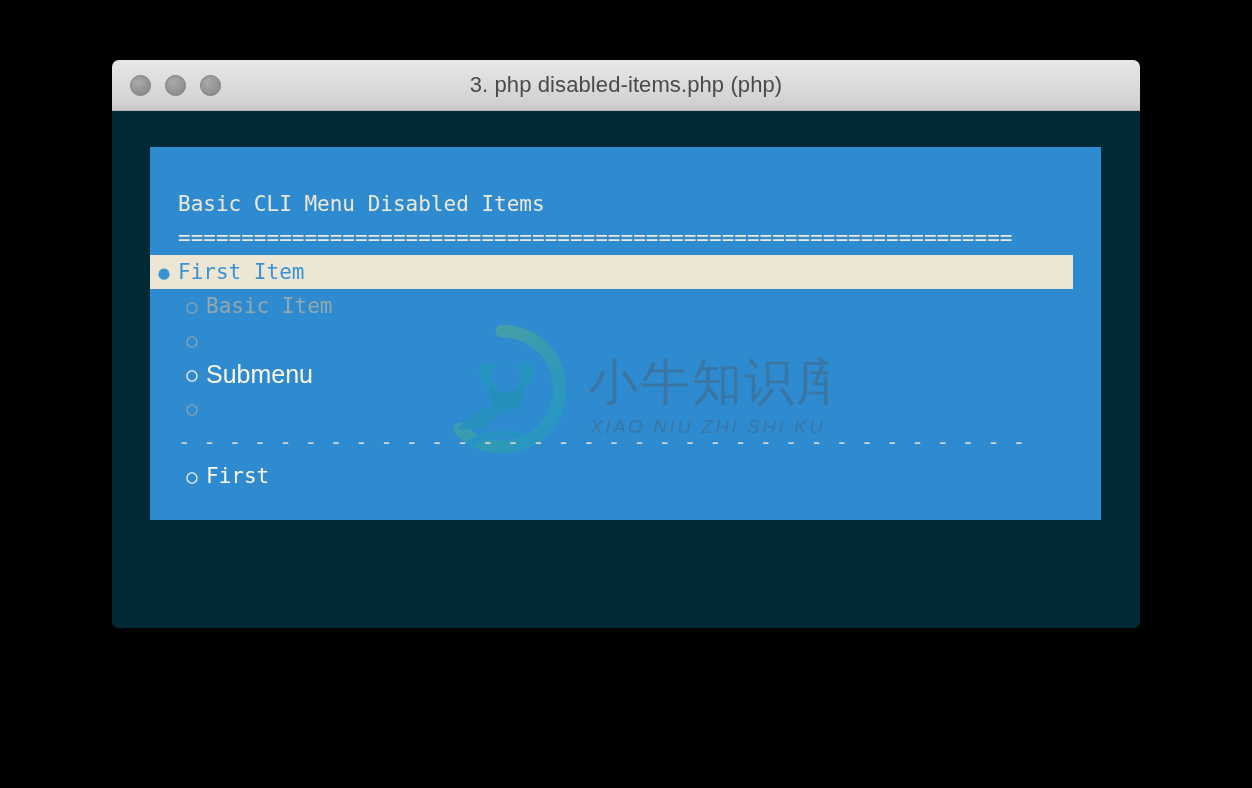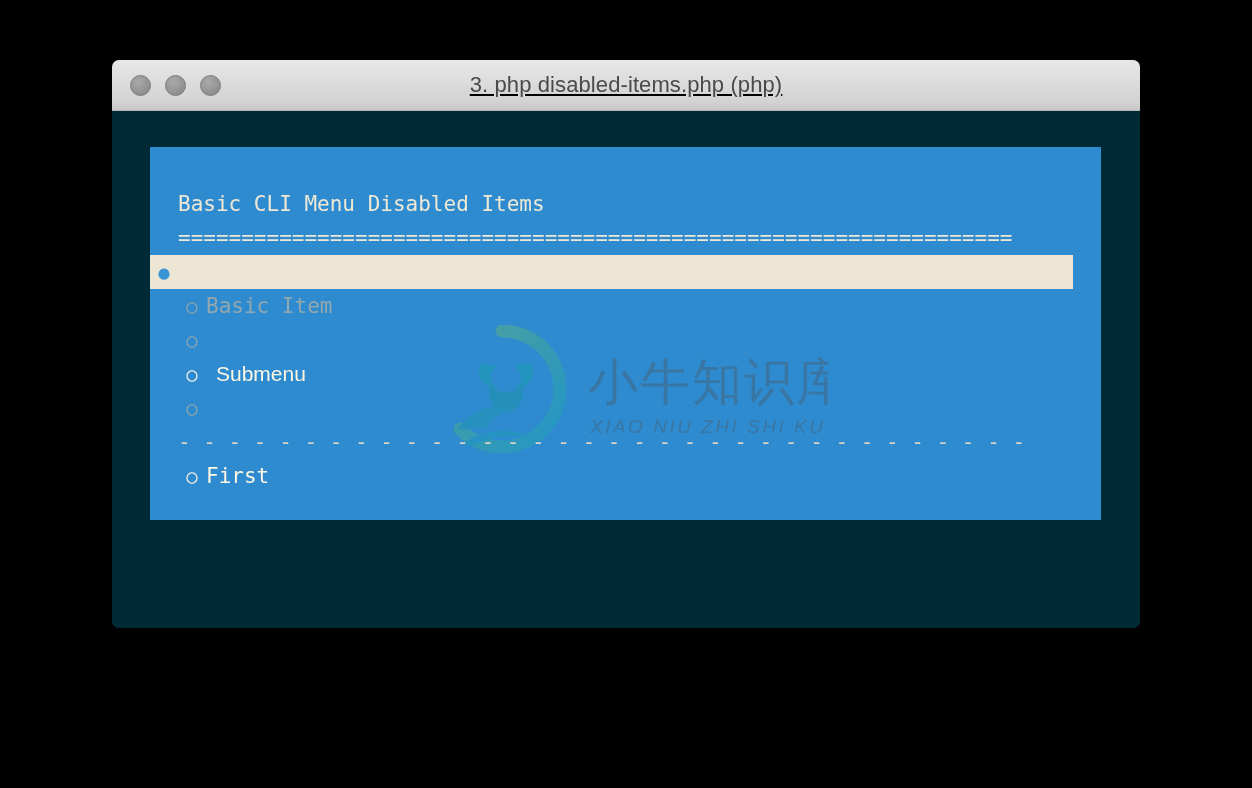--- a/index.html
+++ b/index.html
@@ -33,21 +33,20 @@
 
   
   #title-bar {
     position: relative;
     height: 51px;
     width: 100%;
     background: linear-gradient(to bottom, #e8e8e8 0%, #dcdcdc 45%, #d2d2d2 85%, #c8c8c8 100%);
     border-bottom: 1px solid #b4b4b4;
     display: flex;
     align-items: center;
-    text-decoration: underline;
   }
 
   #traffic-lights {
     position: absolute;
     left: 18px;
     top: 0;
     height: 100%;
     display: flex;
     align-items: center;
     gap: 14px;
@@ -147,22 +146,21 @@
 
   .menu-row.enabled .marker,
   .menu-row.enabled .label { color: #FDF6E3; }
 
   .menu-row.disabled .marker,
   .menu-row.disabled .label { color: #93A8AE; }
 
   
   .menu-row .label.prop {
     font-family: "Liberation Sans", sans-serif;
-    font-size: 21px;
-    margin-left: 10px;
+    font-size: 25px;
   }
 
   #menu-rule-bottom {
     white-space: pre;
     overflow: hidden;
     color: #D8D4C8;
     height: 34px;
     letter-spacing: 0;
   }
 </style>
@@ -215,20 +213,21 @@
         </div>
 
         <div id="menu-content">
 
           <div id="menu-title" class="pad">Basic CLI Menu Disabled Items</div>
 
           <div id="menu-rule-top" class="pad">==================================================================</div>
 
           <div class="menu-row selected pad">
             <span class="marker">●</span>
+            <span class="label">First Item</span>
           </div>
 
           <div class="menu-row disabled pad">
             <span class="marker">○</span>
             <span class="label">Basic Item</span>
           </div>
 
           <div class="menu-row disabled pad">
             <span class="marker">○</span>
           </div>

